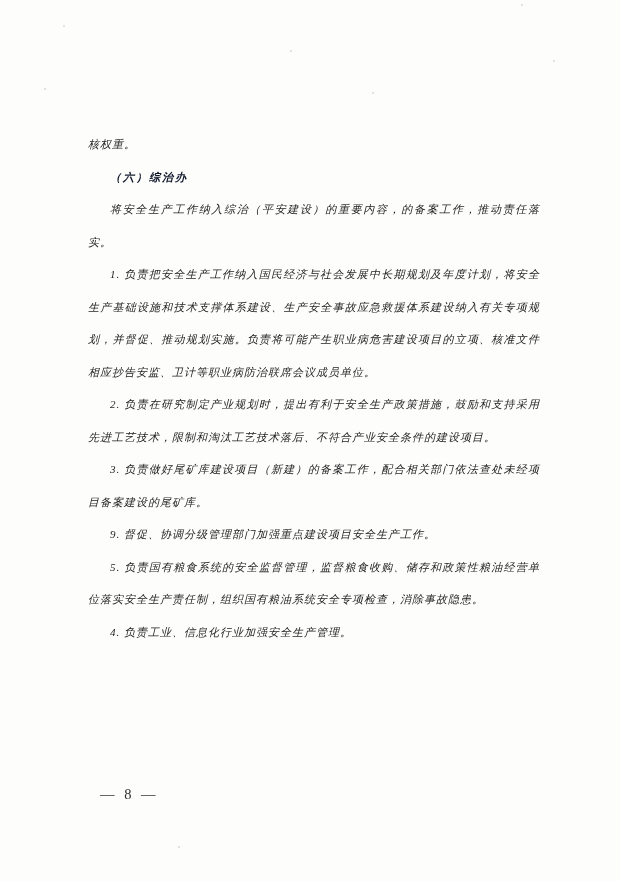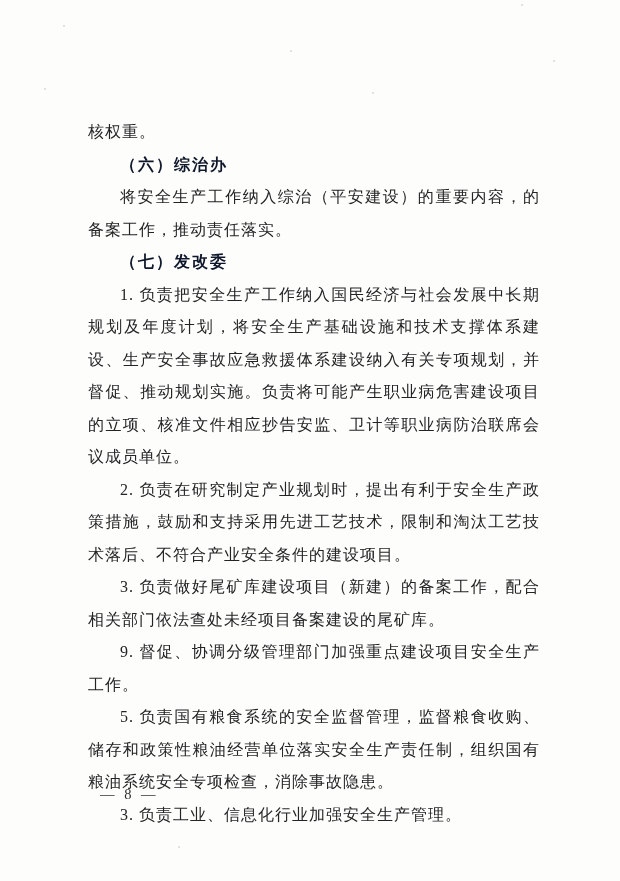--- a/index.html
+++ b/index.html
@@ -22,27 +22,28 @@
     position: absolute;
     width: 2px;
     height: 2px;
     border-radius: 50%;
     background: #c9c9c6;
     opacity: 0.7;
   }
   .content {
     position: absolute;
     left: 88px;
-    top: 116px;
+    top: 128px;
     width: 452px;
-    font-size: 16px;
+    font-size: 11px;
     line-height: 32.5px;
     letter-spacing: 1px;
     text-align: justify;
     text-justify: inter-ideograph;
+    font-style: italic;
   }
   .content p {
     margin: 0;
     padding: 0;
   }
   .para {
     text-indent: 2em;
   }
   .cont-line {
     text-indent: 0;
@@ -72,24 +73,23 @@
   <span class="speck" style="left:290px; top:50px;"></span>
   <span class="speck" style="left:44px;  top:88px;"></span>
   <span class="speck" style="left:553px; top:60px;"></span>
   <span class="speck" style="left:372px; top:92px;"></span>
   <span class="speck" style="left:178px; top:846px;"></span>
 
   <div class="content">
     <p class="cont-line">核权重。</p>
     <p class="heading">（六）综治办</p>
     <p class="para">将安全生产工作纳入综治（平安建设）的重要内容，的备案工作，推动责任落实。</p>
-    <p class="heading">（七）发改委</p>
     <p class="para">1. 负责把安全生产工作纳入国民经济与社会发展中长期规划及年度计划，将安全生产基础设施和技术支撑体系建设、生产安全事故应急救援体系建设纳入有关专项规划，并督促、推动规划实施。负责将可能产生职业病危害建设项目的立项、核准文件相应抄告安监、卫计等职业病防治联席会议成员单位。</p>
     <p class="para">2. 负责在研究制定产业规划时，提出有利于安全生产政策措施，鼓励和支持采用先进工艺技术，限制和淘汰工艺技术落后、不符合产业安全条件的建设项目。</p>
     <p class="para">3. 负责做好尾矿库建设项目（新建）的备案工作，配合相关部门依法查处未经项目备案建设的尾矿库。</p>
     <p class="para">9. 督促、协调分级管理部门加强重点建设项目安全生产工作。</p>
     <p class="para">5. 负责国有粮食系统的安全监督管理，监督粮食收购、储存和政策性粮油经营单位落实安全生产责任制，组织国有粮油系统安全专项检查，消除事故隐患。</p>
-    <p class="para">3. 负责工业、信息化行业加强安全生产管理。</p>
+    <p class="para">4. 负责工业、信息化行业加强安全生产管理。</p>
   </div>
 
   <div class="folio">— 8 —</div>
 
 </div>
 
 </body></html>

